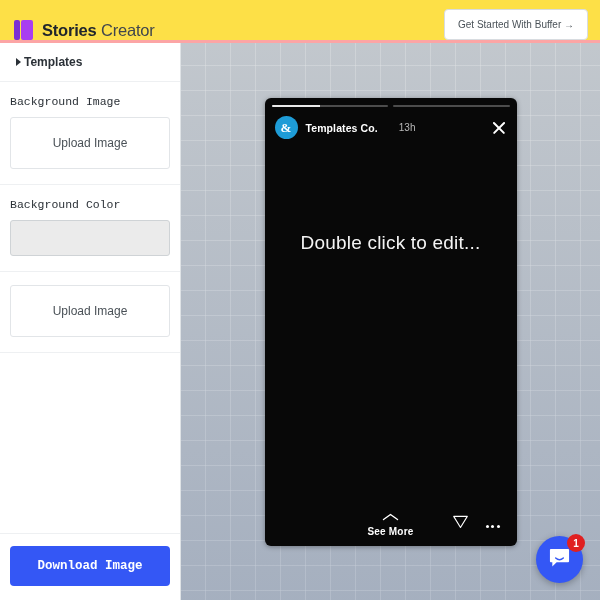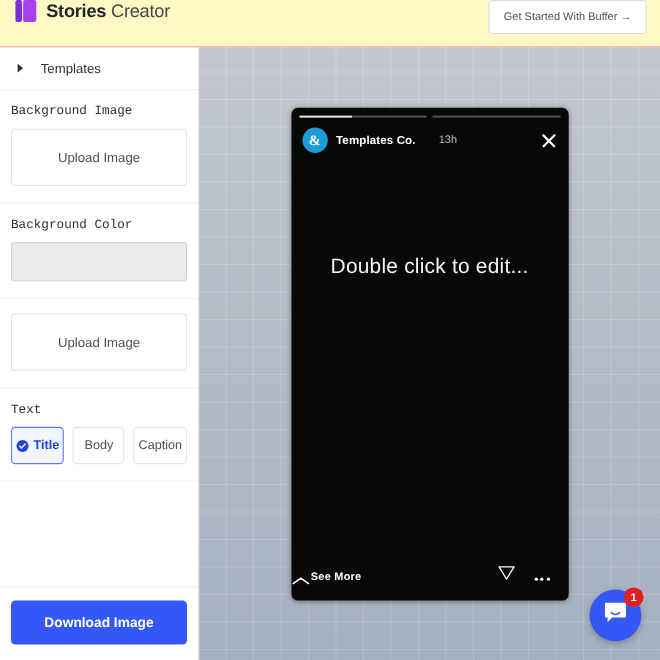--- a/index.html
+++ b/index.html
@@ -7,23 +7,23 @@
     width: 600px; height: 600px;
     font-family: "Liberation Sans", sans-serif;
     overflow: hidden;
     background: #fff;
   }
   #app { position: relative; width: 600px; height: 600px; display: flex; flex-direction: column; }
 
   
   .header {
     height: 43px; min-height: 43px;
-    background: #fef9c3;
-    border-bottom: 1px solid #fca5a5;
-    display: flex; align-items: flex-start;
+    background: #fde047;
+    border-bottom: 3px solid #fca5a5;
+    display: flex; align-items: flex-end;
     padding: 0 12px 0 14px;
     position: relative; z-index: 5;
   }
   .brand { display: flex; align-items: center; gap: 9px; }
   .brand-logo { width: 19px; height: 20px; position: relative; display: block; }
   .brand-logo .bar { position: absolute; top: 0; border-radius: 2px; }
   .brand-logo .bar1 { left: 0; width: 6px; height: 20px; background: #7b2fd4; }
   .brand-logo .bar2 { left: 7px; width: 12px; height: 20px; background: #a93df0; }
   .brand-title { font-size: 16.5px; color: #333a43; letter-spacing: -.2px; white-space: nowrap; }
   .brand-title b { font-weight: 700; color: #21262c; }
@@ -48,21 +48,21 @@
 
   
   .sidebar {
     width: 181px; min-width: 181px;
     background: #ffffff;
     border-right: 1px solid #dfe3e6;
     display: flex; flex-direction: column;
     position: relative; z-index: 4;
   }
   .section { border-bottom: 1px solid #eef0f2; padding: 13px 10px 15px 10px; }
-  .section.templates { padding: 12px 10px 12px 16px; display: flex; align-items: center; gap: 16px; cursor: pointer; }
+  .section.templates { padding: 12px 10px 12px 16px; display: flex; align-items: center; gap: 3px; cursor: pointer; font-weight: bold; }
   .caret { width: 0; height: 0; border-left: 5px solid #2b3137; border-top: 4px solid transparent; border-bottom: 4px solid transparent; display: block; }
   .templates-label { font-size: 12px; color: #2b3137; }
 
   .field-label { font-size: 11.5px; color: #2b3137; margin-bottom: 9px; display: block; font-family: Liberation Mono, monospace; }
   .upload-btn {
     width: 100%; height: 52px;
     border: 1px solid #e2e5e8; background: #fff; border-radius: 3px;
     font-size: 12px; color: #4a5157;
     font-family: "Liberation Sans", sans-serif; cursor: pointer;
   }
@@ -84,21 +84,21 @@
     width: 11px; height: 11px; border-radius: 50%; background: #2343d6;
     display: inline-flex; align-items: center; justify-content: center; flex: none;
   }
   .check-dot svg { display: block; }
   .sidebar-spacer { flex: 1; border-bottom: 1px solid #eef0f2; }
   .sidebar-foot { padding: 12px 10px 14px 10px; }
   .download-btn {
     width: 100%; height: 40px;
     background: #3457f5; border: none; border-radius: 4px;
     color: #fff; font-size: 12.5px; font-weight: 700; cursor: pointer;
-    font-family: Liberation Sans, sans-serif;
+    font-family: Liberation Mono, monospace;
   }
 
   
   .canvas {
     flex: 1; position: relative; overflow: hidden;
     background-color: #b8bfc8;
     background-image:
       linear-gradient(180deg, rgba(202,206,209,.55) 0%, rgba(150,163,184,.55) 100%),
       linear-gradient(to right, rgba(255,255,255,.42) 1px, transparent 1px),
       linear-gradient(to bottom, rgba(255,255,255,.42) 1px, transparent 1px);
@@ -141,21 +141,21 @@
   .story-body { flex: 1; display: flex; align-items: flex-start; justify-content: center; padding-top: 93px; }
   .story-text {
     font-family: Liberation Sans, sans-serif;
     font-size: 19px; color: #f4f4f4; text-align: center;
     letter-spacing: .2px;
   }
 
   .story-foot { position: relative; height: 42px; }
   .see-more {
     position: absolute; left: 0; right: 0; bottom: 9px;
-    display: flex; flex-direction: row; align-items: flex-start; gap: 1px; cursor: pointer;
+    display: flex; flex-direction: column; align-items: center; gap: 1px; cursor: pointer;
   }
   .chev-up { display: block; }
   .see-more-label { font-size: 10px; color: #fff; font-weight: 700; letter-spacing: .2px; }
   .send-icon { position: absolute; right: 48px; bottom: 12px; cursor: pointer; }
   .dots { position: absolute; right: 17px; bottom: 18px; display: flex; gap: 2.5px; cursor: pointer; }
   .dots i { width: 3px; height: 3px; border-radius: 50%; background: #fff; display: block; }
 
   
   .intercom {
     position: absolute; right: 17px; bottom: 17px;
@@ -207,35 +207,20 @@
 
       <div class="section">
         <span class="field-label">Background Color</span>
         <div class="color-swatch"></div>
       </div>
 
       <div class="section">
         <button class="upload-btn">Upload Image</button>
       </div>
 
-      <div class="section">
-        <span class="field-label">Text</span>
-        <div class="text-btns">
-          <button class="tbtn active">
-            <span class="check-dot">
-              <svg width="7" height="7" viewBox="0 0 10 10">
-                  <path d="M1.4 5.2 L3.8 7.4 L8.4 2.4" stroke="#ffffff" stroke-width="1.8" fill="none" stroke-linecap="round" stroke-linejoin="round"></path>
-                </svg>
-            </span>
-            <span>Title</span>
-          </button>
-          <button class="tbtn">Body</button>
-          <button class="tbtn">Caption</button>
-        </div>
-      </div>
 
       <div class="sidebar-spacer"></div>
 
       <div class="sidebar-foot">
         <button class="download-btn">Download Image</button>
       </div>
     </div>
 
     <div class="canvas">
 

